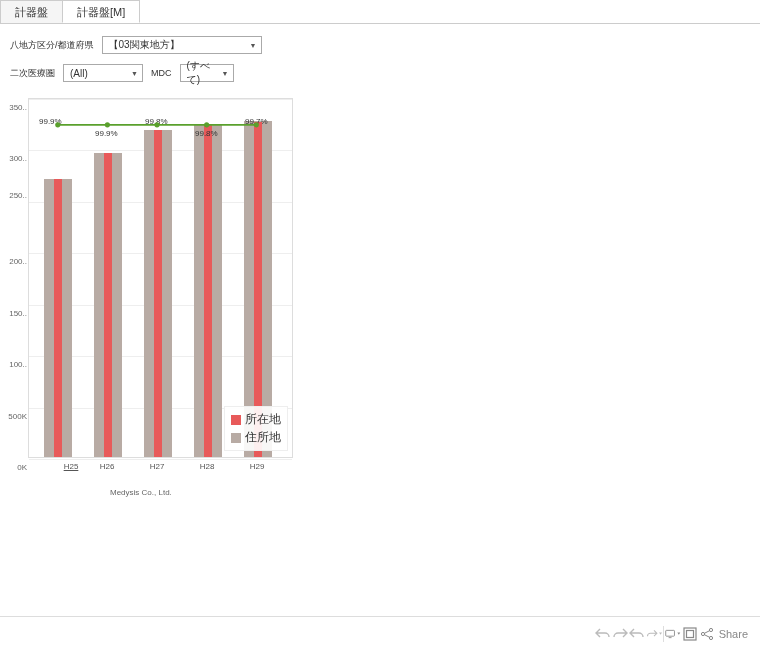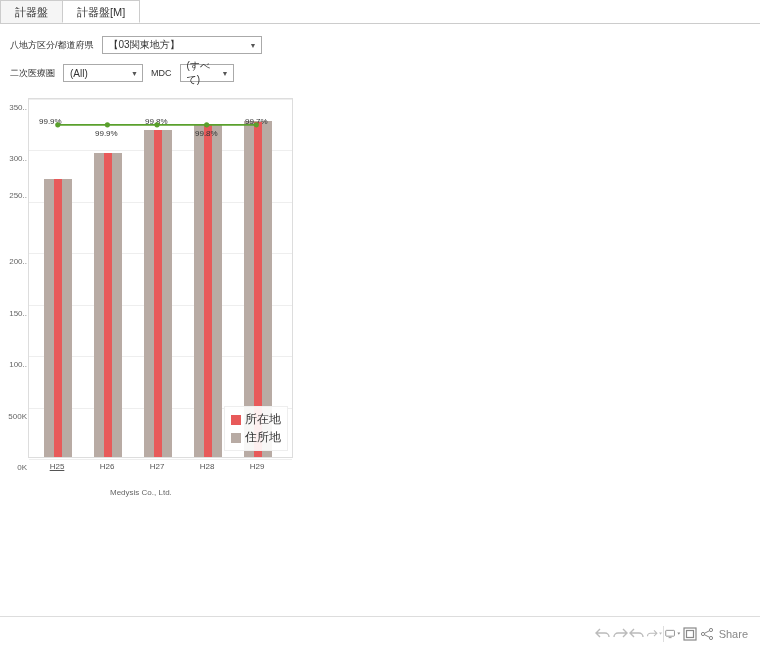--- a/index.html
+++ b/index.html
@@ -138,21 +138,21 @@
           <span class="legend-swatch" style="background:#e85a5a"></span>
           <span>所在地</span>
         </div>
       <div class="legend-row">
           <span class="legend-swatch" style="background:#b8aba4"></span>
           <span>住所地</span>
         </div>
     </div>
   </div>
   <div class="x-labels" id="xlabels">
-      <div class="x-label" style="left: 10px; text-decoration: underline;">H25</div>
+      <div class="x-label" style="left: 24px; text-decoration: underline;">H25</div>
       <div class="x-label" style="left: 60px;">H26</div>
       <div class="x-label" style="left: 110px;">H27</div>
       <div class="x-label" style="left: 160px;">H28</div>
       <div class="x-label" style="left: 210px;">H29</div>
     </div>
   <div class="credit">Medysis Co., Ltd.</div>
 </div>
 
 <div class="toolbar">
   <div class="toolbar-right">

